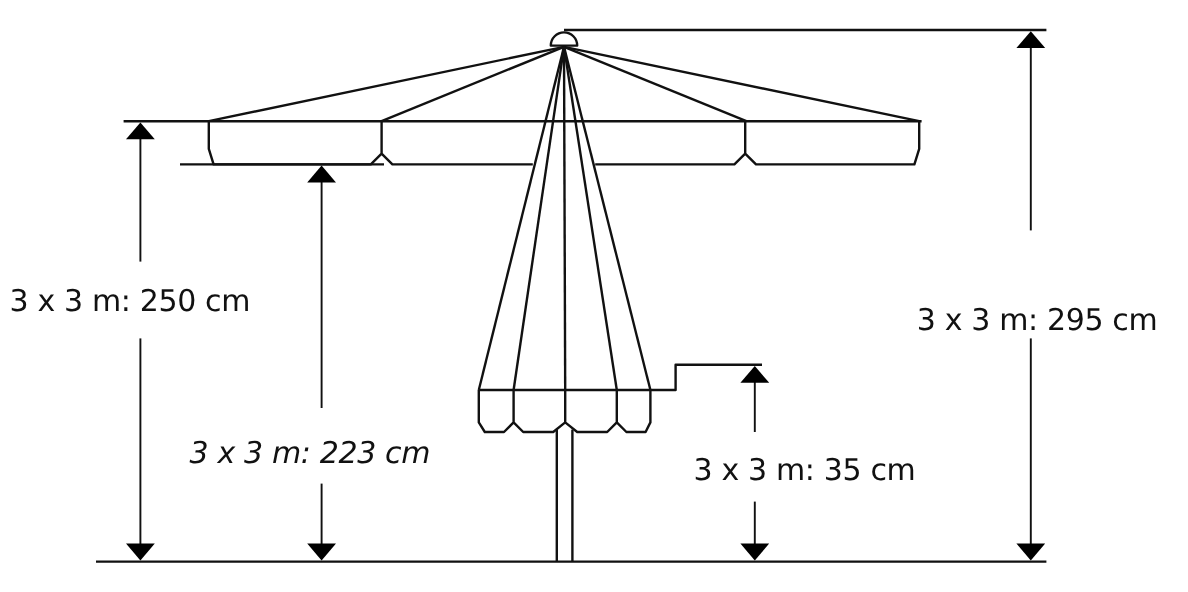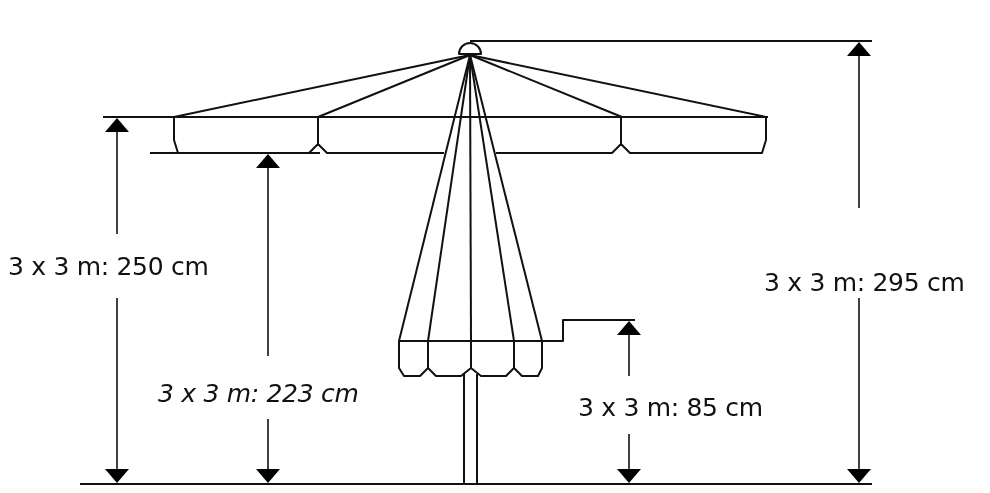--- a/index.html
+++ b/index.html
@@ -1,17 +1,17 @@
 <!DOCTYPE html>
 <html><head>
   <meta charset="utf-8">
   <style>
     html, body { margin: 0; padding: 0; background: #ffffff; }
     body { width: 990px; height: 493px; overflow: hidden; }
-    #diagram { position: absolute; left: 0; top: 16px; width: 990px; height: 419px; }
+    #diagram { position: absolute; left: 0; top: 0; width: 990px; height: 419px; }
     svg { display: block; }
     .ln { stroke: #111111; stroke-width: 2; fill: none; stroke-linejoin: round; }
     .thin { stroke: #111111; stroke-width: 1.6; fill: none; }
     .arrow { fill: #000000; }
     .lbl {
       position: absolute;
       font-family: "DejaVu Sans", sans-serif;
       font-size: 25px;
       color: #111111;
       background: #ffffff;
@@ -93,14 +93,14 @@
       <line class="thin" x1="629" y1="315" x2="629" y2="360"></line>
       <line class="thin" x1="629" y1="418" x2="629" y2="458"></line>
       <polygon class="arrow" points="629,305 617,319 641,319"></polygon>
       <polygon class="arrow" points="629,467 617,453 641,453"></polygon>
     </g>
   </svg>
 
   <div class="lbl" style="left:8px; top:236px;">3 x 3 m: 250 cm</div>
   <div class="lbl" style="left:158px; top:363px;font-style:italic;">3 x 3 m: 223 cm</div>
   <div class="lbl" style="left:764px; top:212px;margin-top:40px;">3 x 3 m: 295 cm</div>
-  <div class="lbl" style="left:578px; top:377px;">3 x 3 m: 85 cm</div>
+  <div class="lbl" style="left:578px; top:377px;">3 x 3 m: 35 cm</div>
 </div>
 
 </body></html>

